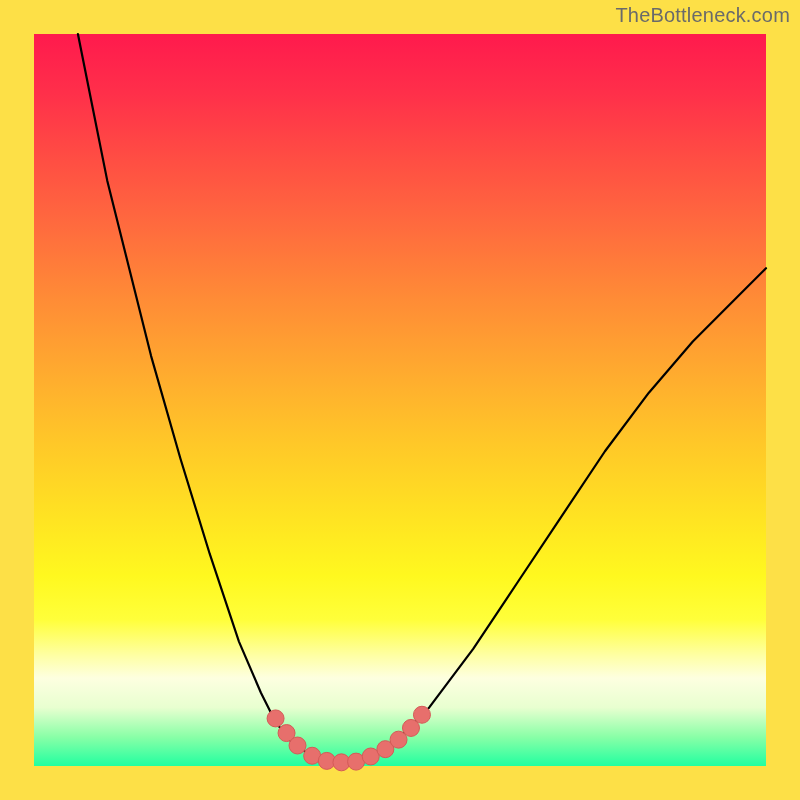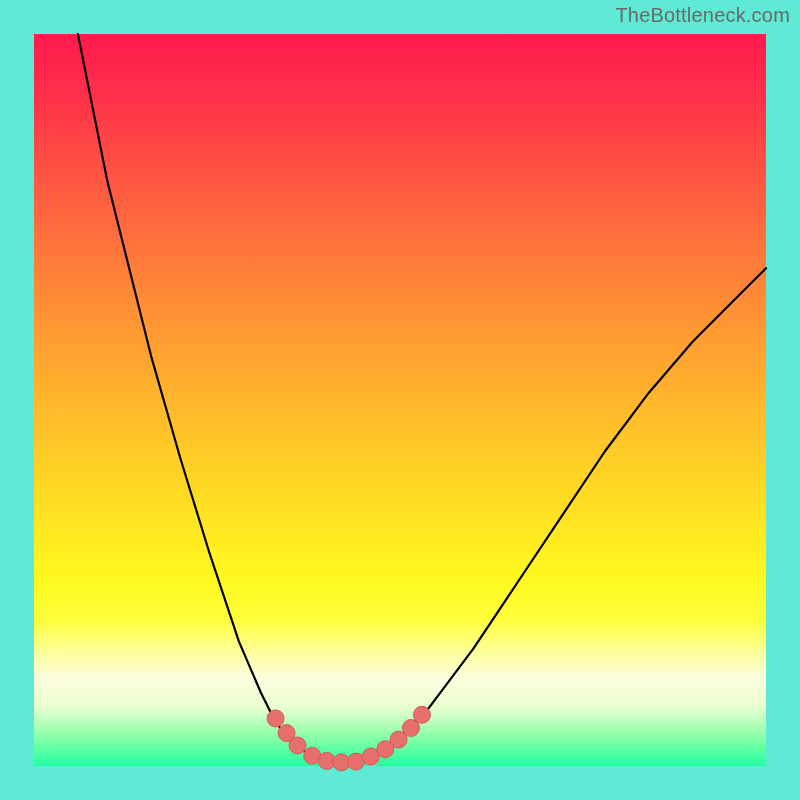--- a/index.html
+++ b/index.html
@@ -10,21 +10,21 @@
     background: #000;
     overflow: hidden;
     font-family: Arial, Helvetica, sans-serif;
   }
   .frame {
     position: absolute;
     left: 0;
     top: 0;
     width: 800px;
     height: 800px;
-    background: #5eead4;
+    background: #fde047;
   }
   .plot-bg {
     position: absolute;
     left: 34px;
     top: 34px;
     width: 732px;
     height: 732px;
     
     background: linear-gradient(to bottom,
       #ff1a4d 0%,

